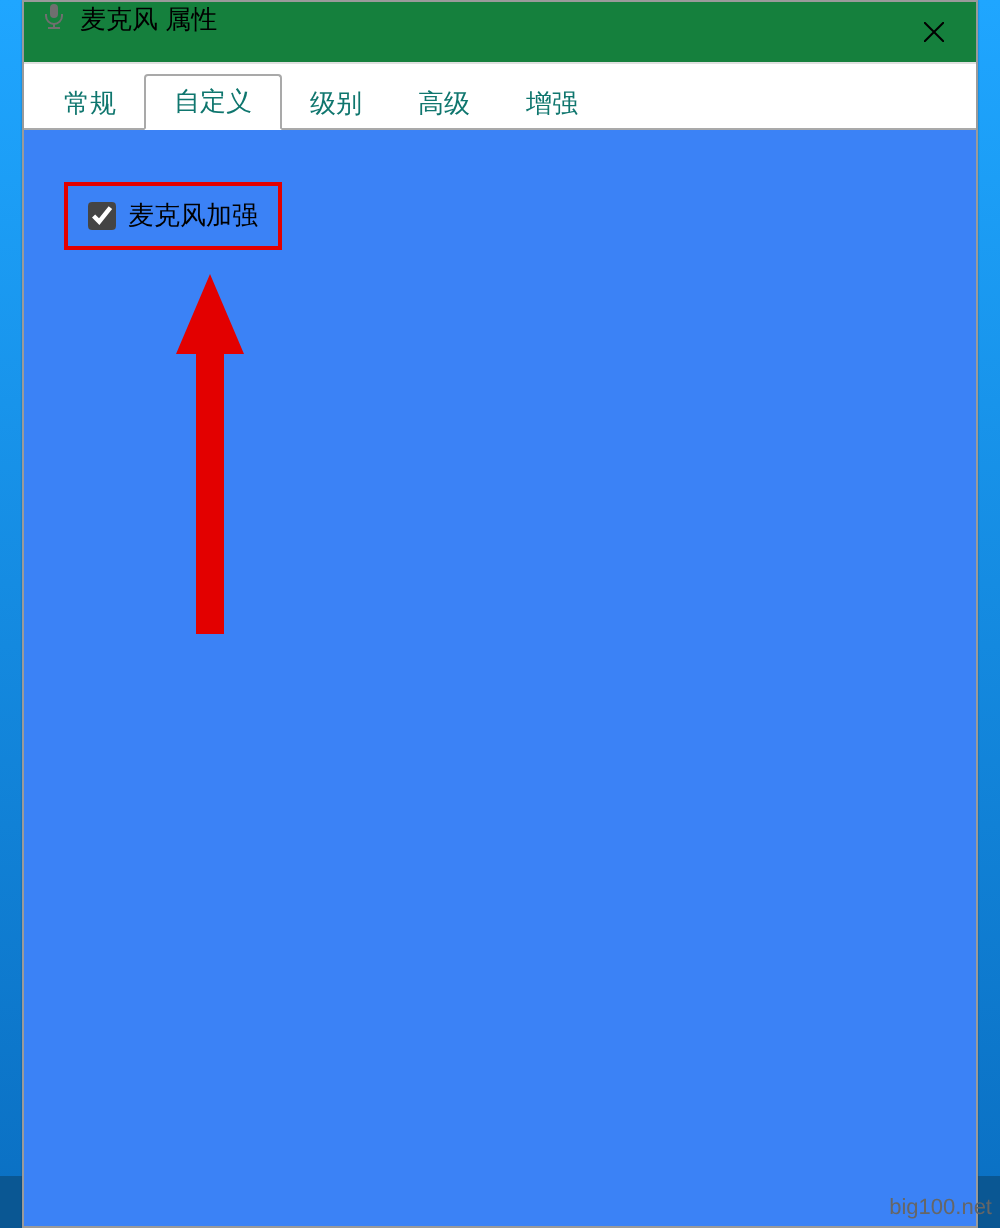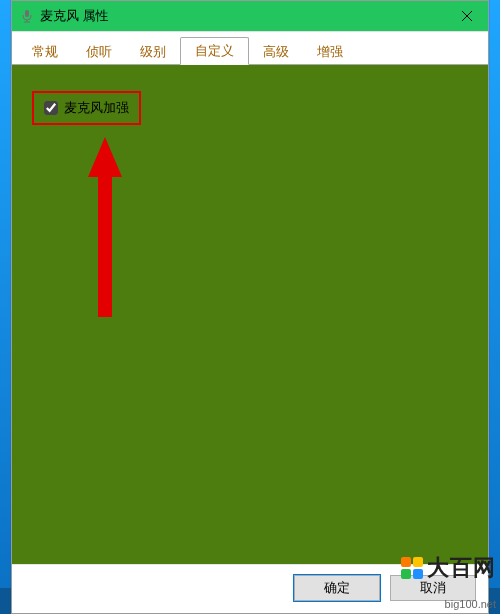--- a/index.html
+++ b/index.html
@@ -48,24 +48,24 @@
     box-shadow: 0 0 1px rgba(0,0,0,0.3);
     display: flex;
     flex-direction: column;
     z-index: 1;
   }
 
   
   .titlebar {
     height: 30px;
     display: flex;
-    align-items: center;
+    align-items: flex-start;
     padding-left: 8px;
     border-bottom: 1px solid #e0e0e0;
-    background: #22c55e;
+    background: #15803d;
     user-select: none;
   }
   .titlebar .app-icon {
     width: 14px; height: 14px;
     margin-right: 6px;
   }
   .titlebar .title-text { flex: 1; font-size: 13px; color: #000; }
   .titlebar .close-btn {
     width: 42px; height: 30px;
     display: flex; align-items: center; justify-content: center;
@@ -79,39 +79,39 @@
     display: flex;
     align-items: flex-end;
     padding: 4px 6px 0 6px;
     background: #fff;
     border-bottom: 1px solid #a9a9a9;
     height: 28px;
   }
   .tab {
     padding: 4px 14px 4px 14px;
     font-size: 13px;
-    color: #a16207;
+    color: #0f766e;
     cursor: pointer;
     position: relative;
     top: 1px;
     font-family: Liberation Mono, monospace;
   }
   .tab.active {
     border: 1px solid #a9a9a9;
     border-bottom: 1px solid #fff;
     background: #fff;
     border-top-left-radius: 2px;
     border-top-right-radius: 2px;
   }
 
   .tab-pane {
     flex: 1;
     padding: 22px 16px;
     position: relative;
-    background: #4d7c0f;
+    background: #3b82f6;
   }
 
   
   .chk-wrap {
     display: inline-flex;
     align-items: center;
     border: 2px solid #e30000;
     padding: 6px 10px;
     margin-top: 4px;
     margin-left: 4px;
@@ -220,53 +220,35 @@
     <div class="close-btn">
       <svg viewBox="0 0 10 10" width="10" height="10">
         <line x1="0" y1="0" x2="10" y2="10" stroke="currentColor" stroke-width="1"></line>
         <line x1="10" y1="0" x2="0" y2="10" stroke="currentColor" stroke-width="1"></line>
       </svg>
     </div>
   </div>
 
   <div class="tab-row">
     <div class="tab"><span>常规</span></div>
-    <div class="tab"><span>侦听</span></div>
+    <div class="tab active"><span>自定义</span></div>
     <div class="tab"><span>级别</span></div>
-    <div class="tab active"><span>自定义</span></div>
     <div class="tab"><span>高级</span></div>
     <div class="tab"><span>增强</span></div>
   </div>
 
   <div class="tab-pane">
     <div class="chk-wrap">
       <input type="checkbox" id="micboost" checked="" style="">
       <label for="micboost">麦克风加强</label>
     </div>
 
     <svg class="arrow" viewBox="0 0 34 180">
       <polygon points="17,0 34,40 24,40 24,180 10,180 10,40 0,40" fill="#e30000"></polygon>
     </svg>
   </div>
 
-  <div class="button-row">
-    <button class="winbtn primary">
-      <span>确定</span>
-    </button>
-    <button class="winbtn cut">
-      <span>取消</span>
-    </button>
-  </div>
 
 </div>
 
 <div class="watermark">
-  <div class="wm-row">
-    <span class="dots">
-      <span style="background:#ff7a00"></span>
-      <span style="background:#ffc400"></span>
-      <span style="background:#28bd4b"></span>
-      <span style="background:#1e90ff"></span>
-    </span>
-    <span class="wm-big">大百网</span>
-  </div>
   <div class="wm-url">big100.net</div>
 </div>
 
 </body></html>

